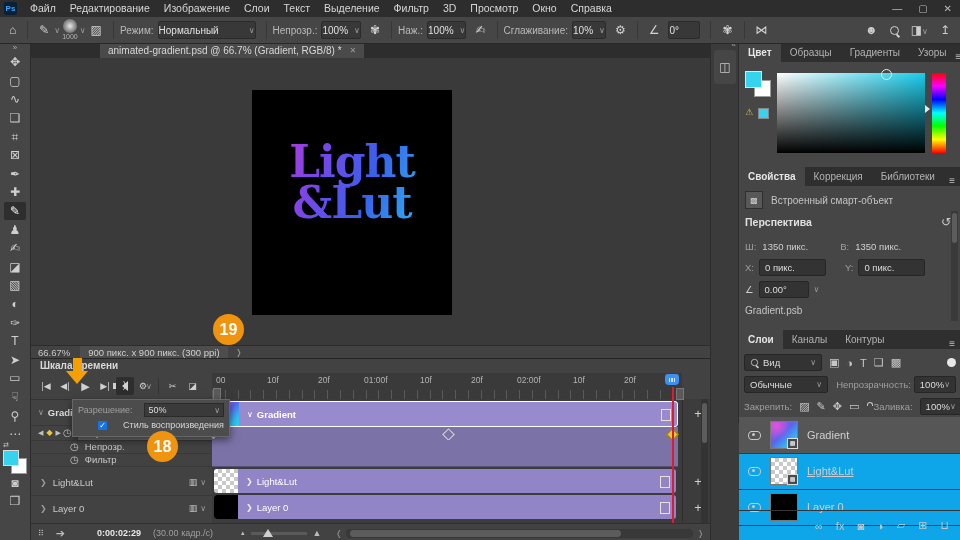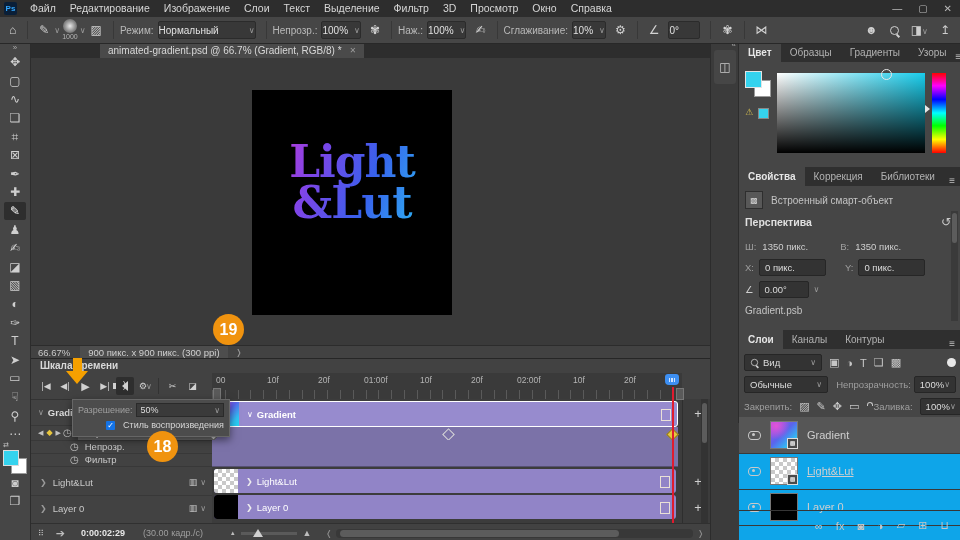--- a/index.html
+++ b/index.html
@@ -76,21 +76,21 @@
   .plusbtn{position:absolute;left:8px;width:14px;height:14px;color:#cfcfcf;font-size:13px;line-height:13px;text-align:center;}
   .vscroll{position:absolute;left:671px;top:40px;width:7px;height:124px;background:#333;}
   .vthumb{position:absolute;left:1px;top:4px;width:5px;height:40px;background:#5c5c5c;border-radius:3px;}
   .playhead-line{position:absolute;left:642px;top:28px;width:1.5px;height:136px;background:#e01b2f;z-index:8;}
   .playhead-cap{position:absolute;left:635px;top:15px;width:14px;height:11px;background:#3d8ff2;border-radius:3px 3px 4px 4px;z-index:9;
                 display:flex;align-items:center;justify-content:center;gap:1px;}
   .playhead-cap i{width:1.5px;height:4px;background:#cfe4ff;display:block;}
   .wa-handle{position:absolute;top:29px;width:6px;height:10px;background:#5a5a5a;border:1px solid #777;z-index:7;}
   .popup{position:absolute;left:42px;top:40px;width:146px;height:30px;background:#4c4c4c;border:1px solid #666;
          box-shadow:0 3px 8px rgba(0,0,0,.5);z-index:25;font-size:9px;padding:3px 5px;}
-  .popup .row1{display:flex;align-items:center;gap:4px;}
+  .popup .row1{display:flex;align-items:center;gap:12px;}
   .pp-select{flex:1;background:#3a3a3a;border:1px solid #2a2a2a;height:12px;display:flex;align-items:center;justify-content:space-between;padding:0 3px;color:#ddd;}
   .checkbox{width:9px;height:9px;background:#1473e6;border-radius:1px;color:#fff;font-size:8px;line-height:9px;text-align:center;margin-right:4px;}
   
   .dockstrip{left:710px;top:43px;width:28px;height:497px;background:#3b3b3b;border-left:1px solid #2c2c2c;}
   .dock-ic{position:absolute;left:3px;top:7px;width:22px;height:34px;background:#464646;border-radius:3px;
            display:flex;align-items:center;justify-content:center;color:#c9c9c9;font-size:12px;}
   .panels{left:738px;top:43px;width:222px;height:380px;background:#464646;border-left:1px solid #2c2c2c;}
   .ptabs{position:absolute;left:0;width:222px;height:19px;background:#2f2f2f;display:flex;align-items:flex-end;}
   .ptab{height:19px;line-height:19px;padding:0 9px;font-size:10px;color:#b2b2b2;}
   .ptab.act{background:#464646;color:#e6e6e6;font-weight:bold;}
@@ -391,22 +391,22 @@
       </div>
       <div class="row1" style="margin-top:3px;justify-content:flex-end;">
         <span class="checkbox">✓</span>
         <span style="color:#d6d6d6;">Стиль воспроизведения</span>
       </div>
     </div>
 
     <div class="tl-footer">
       <span style="margin-left:8px;font-size:8px;">⠿</span>
       <span style="margin-left:12px;font-size:11px;">➔</span>
-      <span style="margin-left:16px;color:#e8e8e8;font-weight:bold;">0:00:02:29</span>
-      <span style="margin-left:18px;" class="dim">(30.00 кадр./с)</span>
+      <span style="margin-left:32px;color:#e8e8e8;font-weight:bold;">0:00:02:29</span>
+      <span style="margin-left:12px;" class="dim">(30.00 кадр./с)</span>
       <span style="margin-left:28px;font-size:7px;">▴</span>
       <span style="width:56px;height:3px;background:#5a5a5a;margin:0 6px;position:relative;">
         <span style="position:absolute;left:12px;top:-3px;width:0;height:0;border-left:5px solid transparent;border-right:5px solid transparent;border-bottom:8px solid #d0d0d0;"></span>
       </span>
       <span style="font-size:9px;">▲</span>
       <span style="margin-left:14px;font-size:8px;color:#8d8d8d;">❬</span>
       <span style="flex:1;height:9px;background:#383838;margin:0 4px;border-radius:4px;position:relative;">
         <span style="position:absolute;left:4px;top:1px;width:78%;height:7px;background:#5c5c5c;border-radius:4px;"></span>
       </span>
       <span style="font-size:8px;color:#8d8d8d;margin-right:6px;">❭</span>

